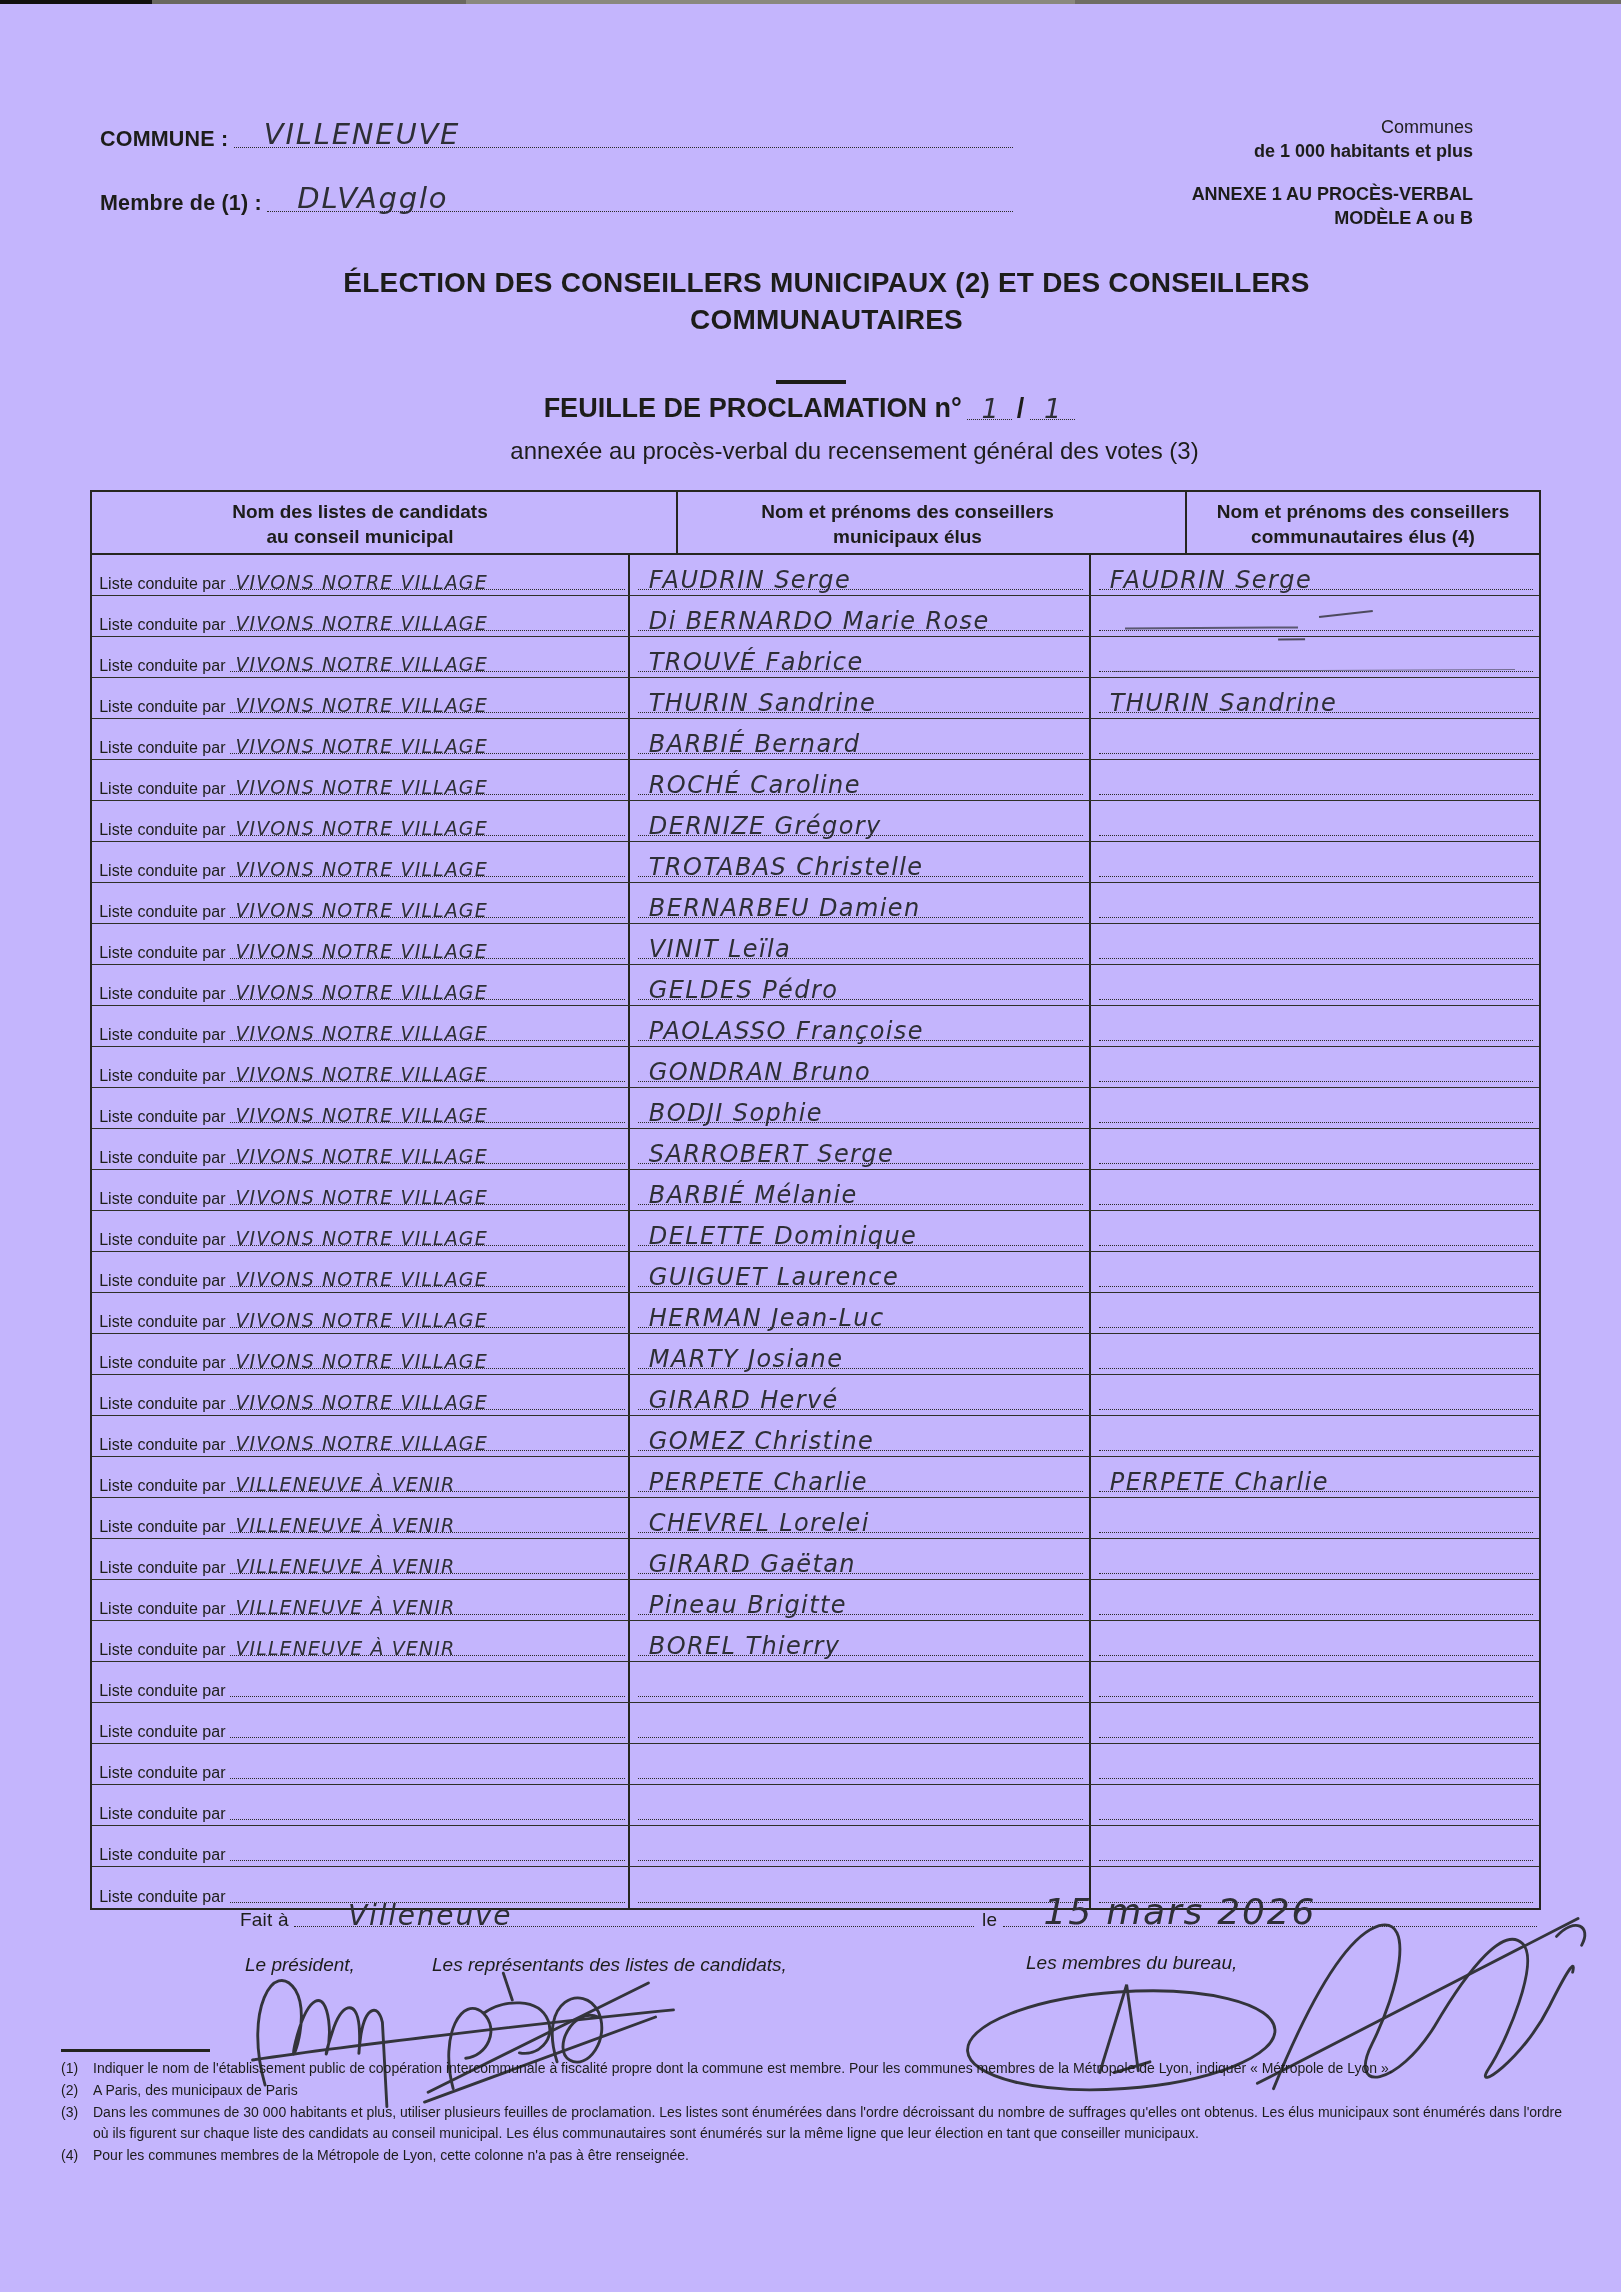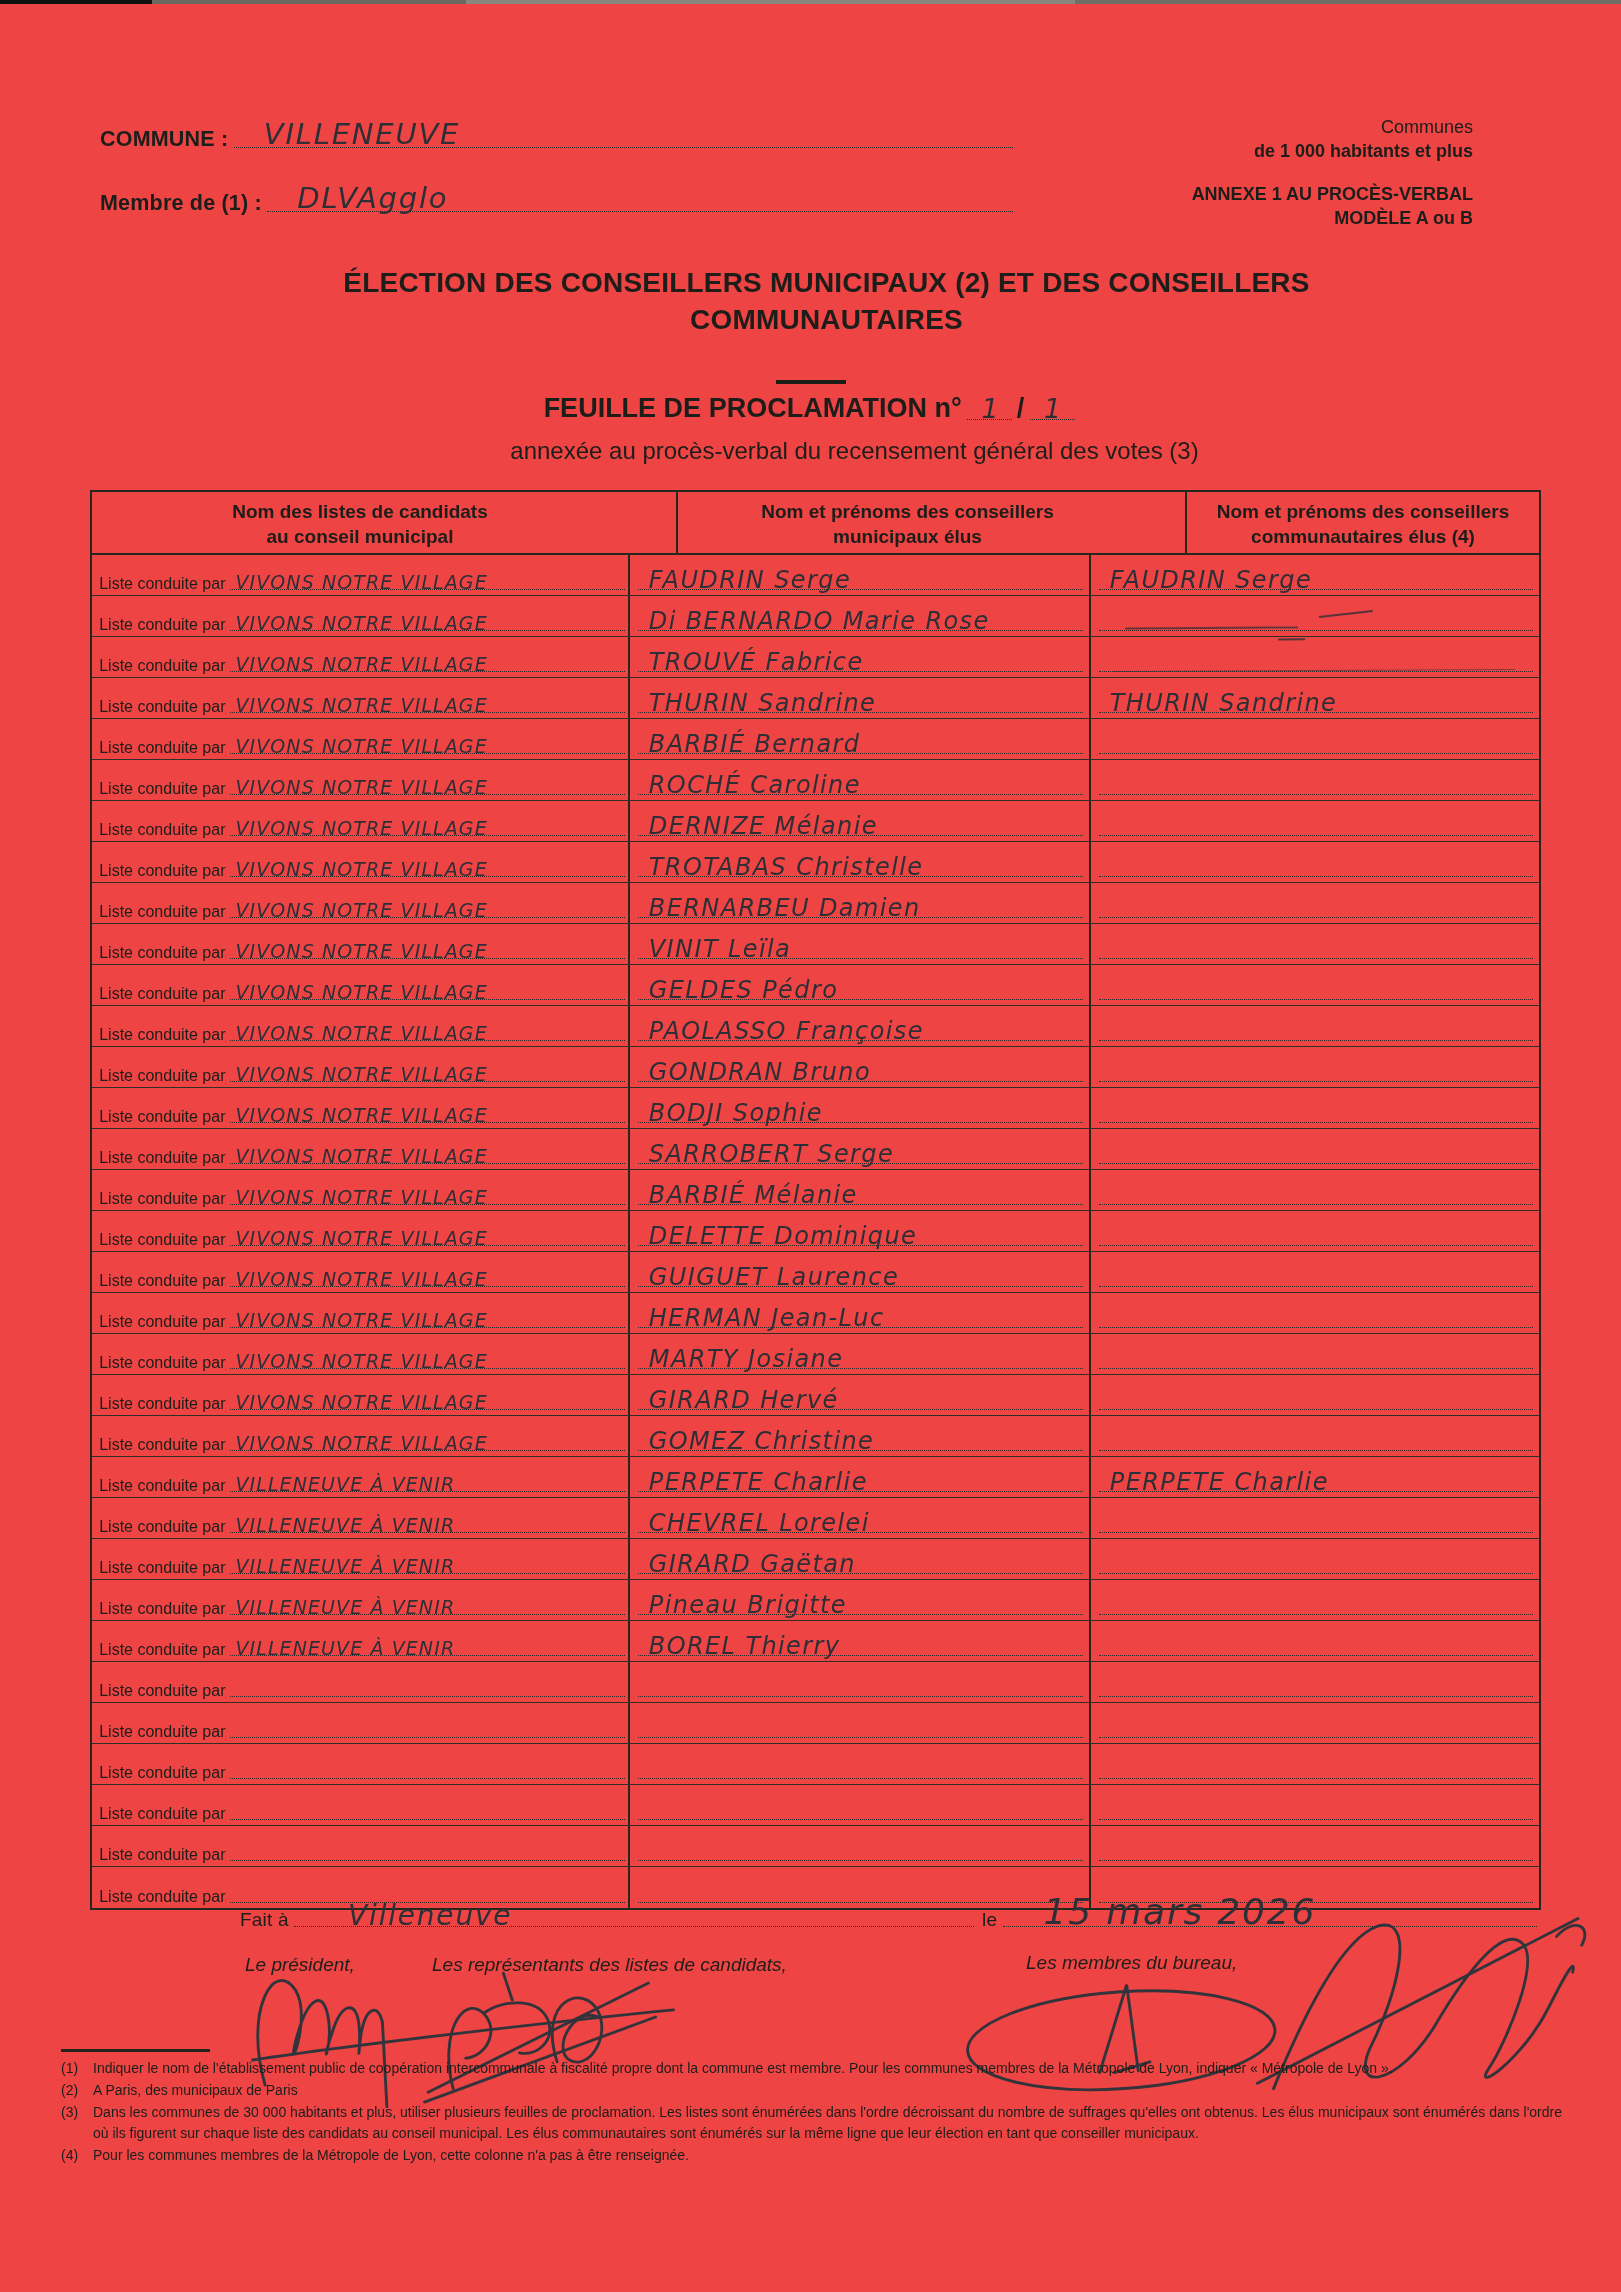--- a/index.html
+++ b/index.html
@@ -1,16 +1,16 @@
 <!DOCTYPE html>
 <html style="font-size:14.3px"><head>
 <meta charset="utf-8">
 <style>
   html,body{margin:0;padding:0;background:#888;}
-  #sheet{position:relative;width:1621px;height:2293px;background:#ef4444;overflow:hidden;
+  #sheet{position:relative;width:1621px;height:2293px;background:#c4b5fd;overflow:hidden;
          font-family:"Liberation Sans",sans-serif;color:#1d1d1a;}
   
   #scan-edge{position:absolute;left:0;top:0;width:100%;height:3.6px;background:linear-gradient(90deg,#11100e 0 152px,#6a685f 152px 466px,#8a887e 466px 1075px,#6f6d64 1075px 100%);}
   
   .fieldrow{position:absolute;display:flex;align-items:flex-end;}
   .flabel{font-weight:bold;font-size:21.5px;white-space:nowrap;letter-spacing:0.2px;}
   .dl{flex:1;position:relative;border-bottom:1.8px dotted #2b2b27;margin:0 1.8px 3.6px 5.4px;height:0.9px;}
   .hw{font-family:"DejaVu Sans",sans-serif;font-style:italic;color:#2e2f36;white-space:nowrap;}
   .hw-field{position:absolute;left:30px;bottom:-3.6px;font-size:29px;letter-spacing:1.8px;}
   #right-head{position:absolute;left:1124px;top:115px;width:349px;text-align:right;font-size:18px;line-height:1.35;}
@@ -242,21 +242,21 @@
 
     <div class="row">
       <div class="c c1">
         <span class="pfx">Liste conduite par</span>
         <span class="rdl">
           <span class="hw hw-list">VIVONS NOTRE VILLAGE</span>
         </span>
       </div>
       <div class="c c2">
         <span class="rdl">
-          <span class="hw hw-name">DERNIZE Mélanie</span>
+          <span class="hw hw-name">DERNIZE Grégory</span>
         </span>
       </div>
       <div class="c c3">
         <span class="rdl">
           <span class="hw hw-name"></span>
         </span>
       </div>
     </div>
 
     <div class="row">

